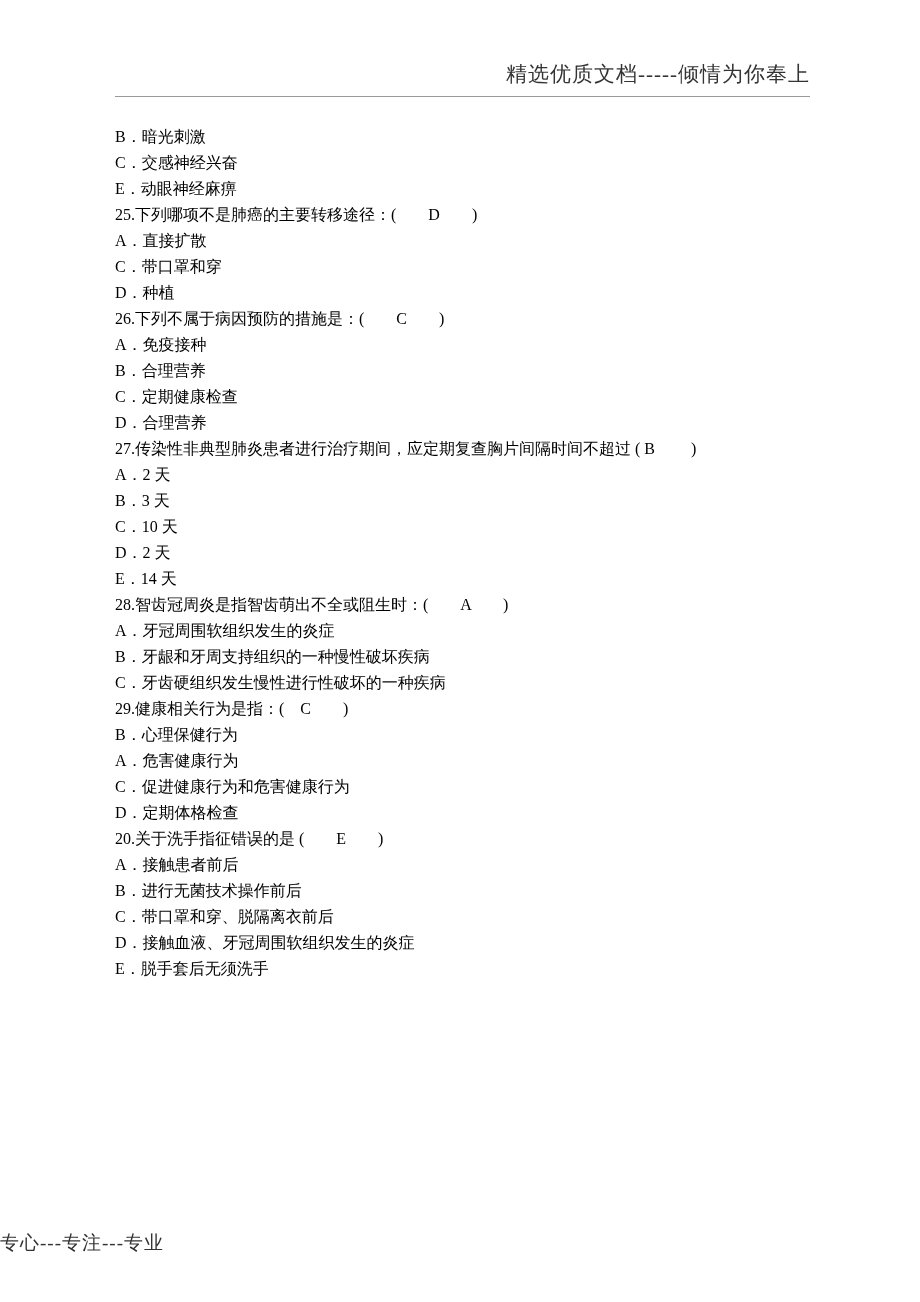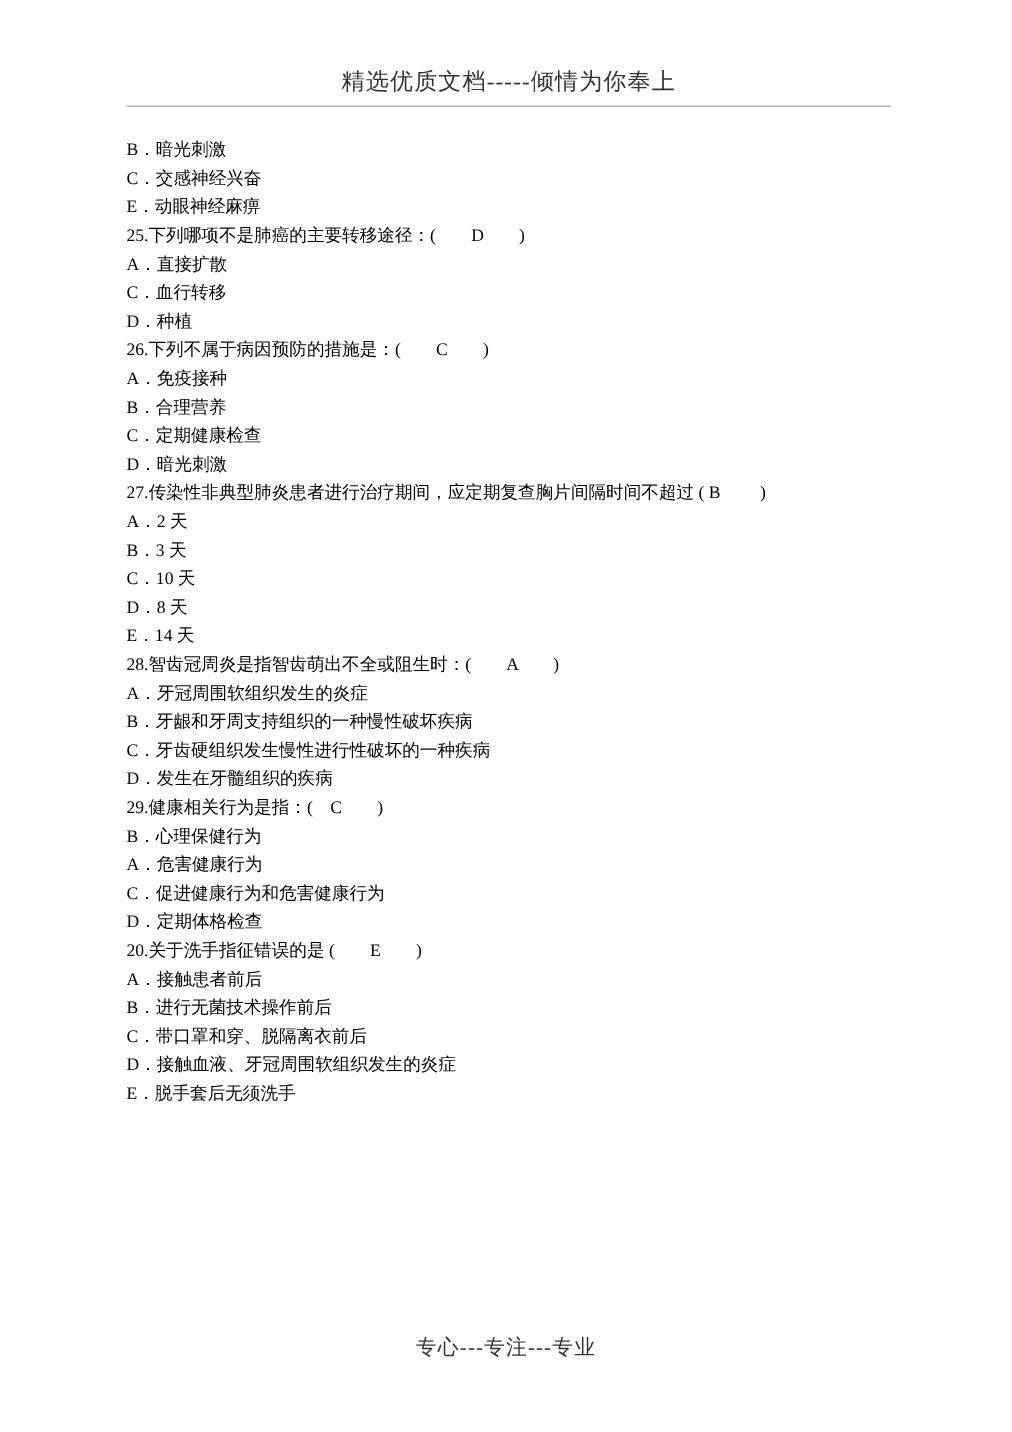--- a/index.html
+++ b/index.html
@@ -9,77 +9,75 @@
     font-family: "SimSun", "宋体", serif;
     width: 920px;
   }
   .page {
     padding: 60px 110px 40px 115px;
     box-sizing: border-box;
     min-height: 1302px;
     position: relative;
   }
   .header {
-    text-align: center;
+    text-align: right;
     font-size: 21px;
     color: #333;
     padding-bottom: 8px;
     margin-bottom: 22px;
     border-bottom: 1px solid #999;
     letter-spacing: 1px;
   }
   .content {
     font-size: 16px;
     line-height: 26px;
     color: #000;
     margin-top: 27px;
   }
   .line {
     white-space: nowrap;
   }
   .footer {
     position: absolute;
-    bottom: 64px;
+    bottom: 46px;
     left: 0;
     right: 0;
-    text-align: center;
     font-size: 19px;
     color: #333;
     letter-spacing: 1px;
   }
 </style>
 </head>
 <body>
 
 <div class="page">
   <div class="header">精选优质文档-----倾情为你奉上</div>
   <div class="content" id="content">
       <div class="line">B．暗光刺激</div>
       <div class="line">C．交感神经兴奋</div>
       <div class="line">E．动眼神经麻痹</div>
       <div class="line">25.下列哪项不是肺癌的主要转移途径：(　　D　　)</div>
       <div class="line">A．直接扩散</div>
-      <div class="line">C．血行转移</div>
+      <div class="line">C．带口罩和穿</div>
       <div class="line">D．种植</div>
       <div class="line">26.下列不属于病因预防的措施是：(　　C　　)</div>
       <div class="line">A．免疫接种</div>
       <div class="line">B．合理营养</div>
       <div class="line">C．定期健康检查</div>
-      <div class="line">D．暗光刺激</div>
+      <div class="line">D．合理营养</div>
       <div class="line">27.传染性非典型肺炎患者进行治疗期间，应定期复查胸片间隔时间不超过 ( B　　 )</div>
       <div class="line">A．2 天</div>
       <div class="line">B．3 天</div>
       <div class="line">C．10 天</div>
-      <div class="line">D．8 天</div>
+      <div class="line">D．2 天</div>
       <div class="line">E．14 天</div>
       <div class="line">28.智齿冠周炎是指智齿萌出不全或阻生时：(　　A　　)</div>
       <div class="line">A．牙冠周围软组织发生的炎症</div>
       <div class="line">B．牙龈和牙周支持组织的一种慢性破坏疾病</div>
       <div class="line">C．牙齿硬组织发生慢性进行性破坏的一种疾病</div>
-      <div class="line">D．发生在牙髓组织的疾病</div>
       <div class="line">29.健康相关行为是指：(　C　　)</div>
       <div class="line">B．心理保健行为</div>
       <div class="line">A．危害健康行为</div>
       <div class="line">C．促进健康行为和危害健康行为</div>
       <div class="line">D．定期体格检查</div>
       <div class="line">20.关于洗手指征错误的是 (　　E　　)</div>
       <div class="line">A．接触患者前后</div>
       <div class="line">B．进行无菌技术操作前后</div>
       <div class="line">C．带口罩和穿、脱隔离衣前后</div>
       <div class="line">D．接触血液、牙冠周围软组织发生的炎症</div>

